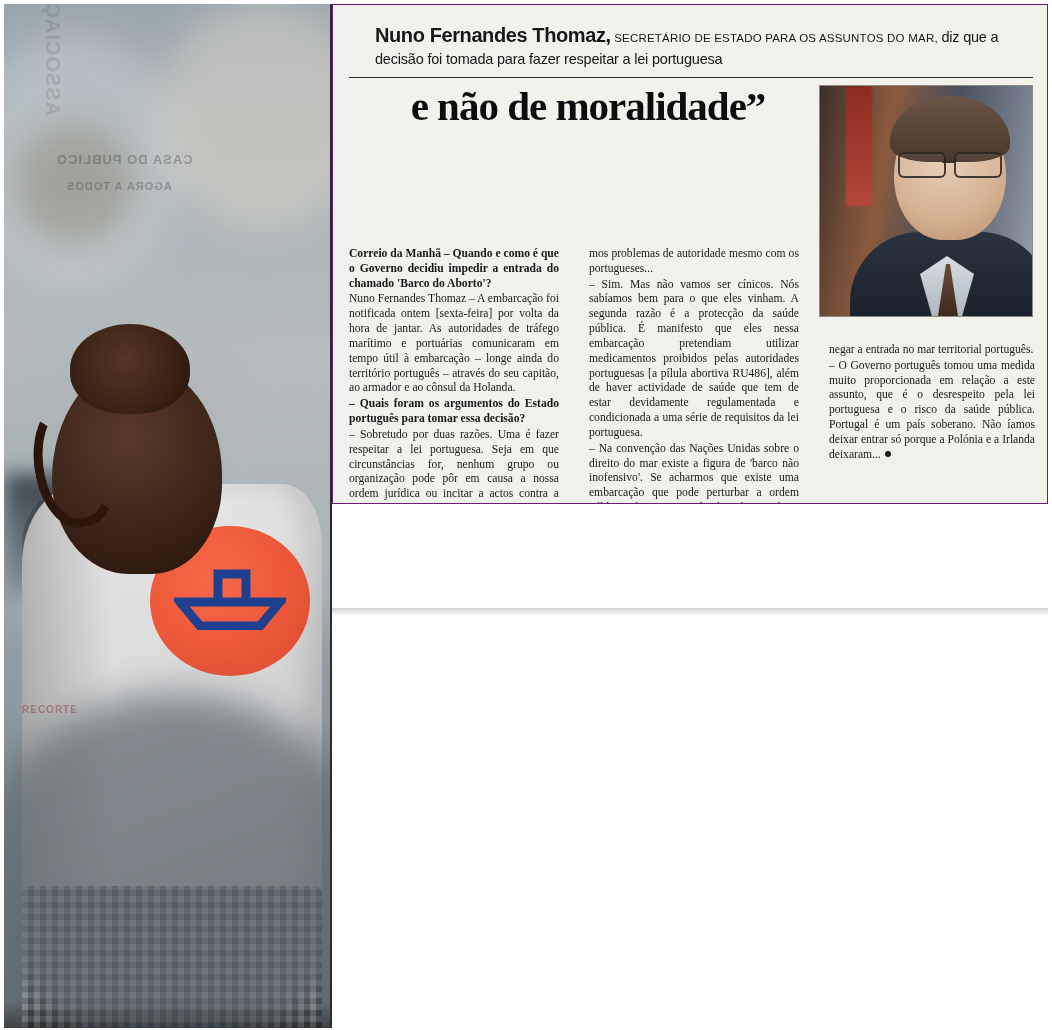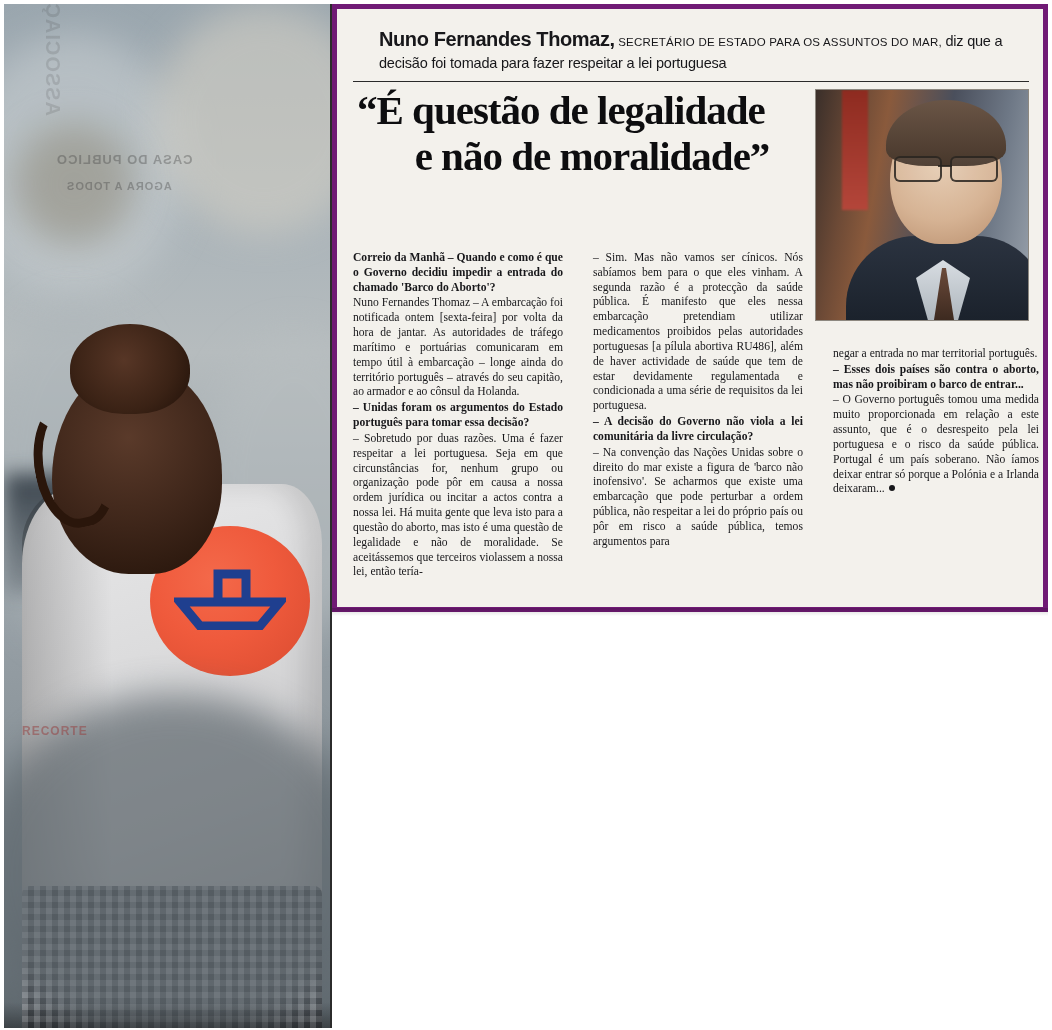--- a/index.html
+++ b/index.html
@@ -58,21 +58,21 @@
     color: rgba(60,60,60,.35);
     font-family: "Liberation Sans", sans-serif;
     font-weight: bold;
     letter-spacing: 1px;
     transform: scaleX(-1);
     white-space: nowrap;
   }
   .ghost1 { left: 52px; top: 148px; font-size: 13px; }
   .ghost2 { left: 62px; top: 176px; font-size: 11px; }
   .ghost3 { left: 60px; top: 112px; font-size: 20px; opacity:.45; transform: scaleX(-1) rotate(-90deg); transform-origin: left top;}
-  .ghost4 { left: 18px; top: 720px; font-size: 12px; color: rgba(150,60,60,.5); transform:none; }
+  .ghost4 { left: 18px; top: 700px; font-size: 10px; color: rgba(150,60,60,.5); transform:none; }
 
   
   .person {
     position: absolute;
     left: 8px;
     top: 300px;
     width: 320px;
     height: 740px;
   }
   .shirt {
@@ -194,23 +194,23 @@
     width: 330px; height: 26px;
     background: linear-gradient(180deg, rgba(0,0,0,0), rgba(0,0,0,.35));
   }
 
   
   .article {
     position: absolute;
     left: 332px;
     top: 4px;
     width: 716px;
-    height: 608px;
+    height: 500px;
     background: #f3f1ec;
-    border: 5px solid #701a75;
+    border: 1px solid #701a75;
     box-sizing: border-box;
     padding: 10px 14px 8px 16px;
     overflow: hidden;
   }
   .kicker {
     font-family: "Liberation Sans", sans-serif;
     font-size: 13.5px;
     line-height: 1.42;
     color: #17171a;
     margin: 6px 0 2px 26px;
@@ -429,21 +429,20 @@
     <div class="kicker">
       <span class="name">Nuno Fernandes Thomaz,</span>
       <span class="small-caps">SECRETÁRIO DE ESTADO PARA OS ASSUNTOS DO</span>
       <span class="small-caps">MAR,</span>
       <span class="lead">diz que a decisão foi tomada para fazer respeitar a lei portuguesa</span>
     </div>
 
     <div class="rule"></div>
 
     <h1 class="headline">
-      <span>“É questão de legalidade</span>
       <span class="l2">e não de moralidade”</span>
     </h1>
 
 
     <div class="portrait">
       <div class="p-bg"></div>
       <div class="p-redstripe"></div>
       <div class="p-shoulder"></div>
       <div class="p-shirt"></div>
       <div class="p-tie"></div>
@@ -454,33 +453,32 @@
         <span class="bridge"></span>
         <span class="lens r"></span>
       </div>
     </div>
 
     <div class="cols">
 
       <div class="col c1">
         <p class="q">Correio da Manhã – Quando e como é que o Governo decidiu impedir a entrada do chamado 'Barco do Aborto'?</p>
         <p>Nuno Fernandes Thomaz – A embarcação foi notificada ontem [sexta-feira] por volta da hora de jantar. As autoridades de tráfego marítimo e portuárias comunicaram em tempo útil à embarcação – longe ainda do território português – através do seu capitão, ao armador e ao cônsul da Holanda.</p>
-        <p class="q">– Unidas foram os argumentos do Estado português para tomar essa decisão?</p>
+        <p class="q">– Quais foram os argumentos do Estado português para tomar essa decisão?</p>
         <p>– Sobretudo por duas razões. Uma é fazer respeitar a lei portuguesa. Seja em que circunstâncias for, nenhum grupo ou organização pode pôr em causa a nossa ordem jurídica ou incitar a actos contra a nossa lei. Há muita gente que leva isto para a questão do aborto, mas isto é uma questão de legalidade e não de moralidade. Se aceitássemos que terceiros violassem a nossa lei, então tería-</p>
       </div>
 
       <div class="col c2">
+        <p>mos problemas de autoridade mesmo com os portugueses...</p>
         <p>– Sim. Mas não vamos ser cínicos. Nós sabíamos bem para o que eles vinham. A segunda razão é a protecção da saúde pública. É manifesto que eles nessa embarcação pretendiam utilizar medicamentos proibidos pelas autoridades portuguesas [a pílula abortiva RU486], além de haver actividade de saúde que tem de estar devidamente regulamentada e condicionada a uma série de requisitos da lei portuguesa.</p>
-        <p class="q">– A decisão do Governo não viola a lei comunitária da livre circulação?</p>
         <p>– Na convenção das Nações Unidas sobre o direito do mar existe a figura de 'barco não inofensivo'. Se acharmos que existe uma embarcação que pode perturbar a ordem pública, não respeitar a lei do próprio país ou pôr em risco a saúde pública, temos argumentos para</p>
       </div>
 
       <div class="col c3">
         <p>negar a entrada no mar territorial português.</p>
-        <p class="q">– Esses dois países são contra o aborto, mas não proibiram o barco de entrar...</p>
         <p><span>– O Governo português tomou uma medida muito proporcionada em relação a este assunto, que é o desrespeito pela lei portuguesa e o risco da saúde pública. Portugal é um país soberano. Não íamos deixar entrar só porque a Polónia e a Irlanda deixaram...</span><span class="enddot"></span></p>
       </div>
 
     </div>
   </div>
 
   <div class="shadow-strip"></div>
 </div>
 
 </body></html>

